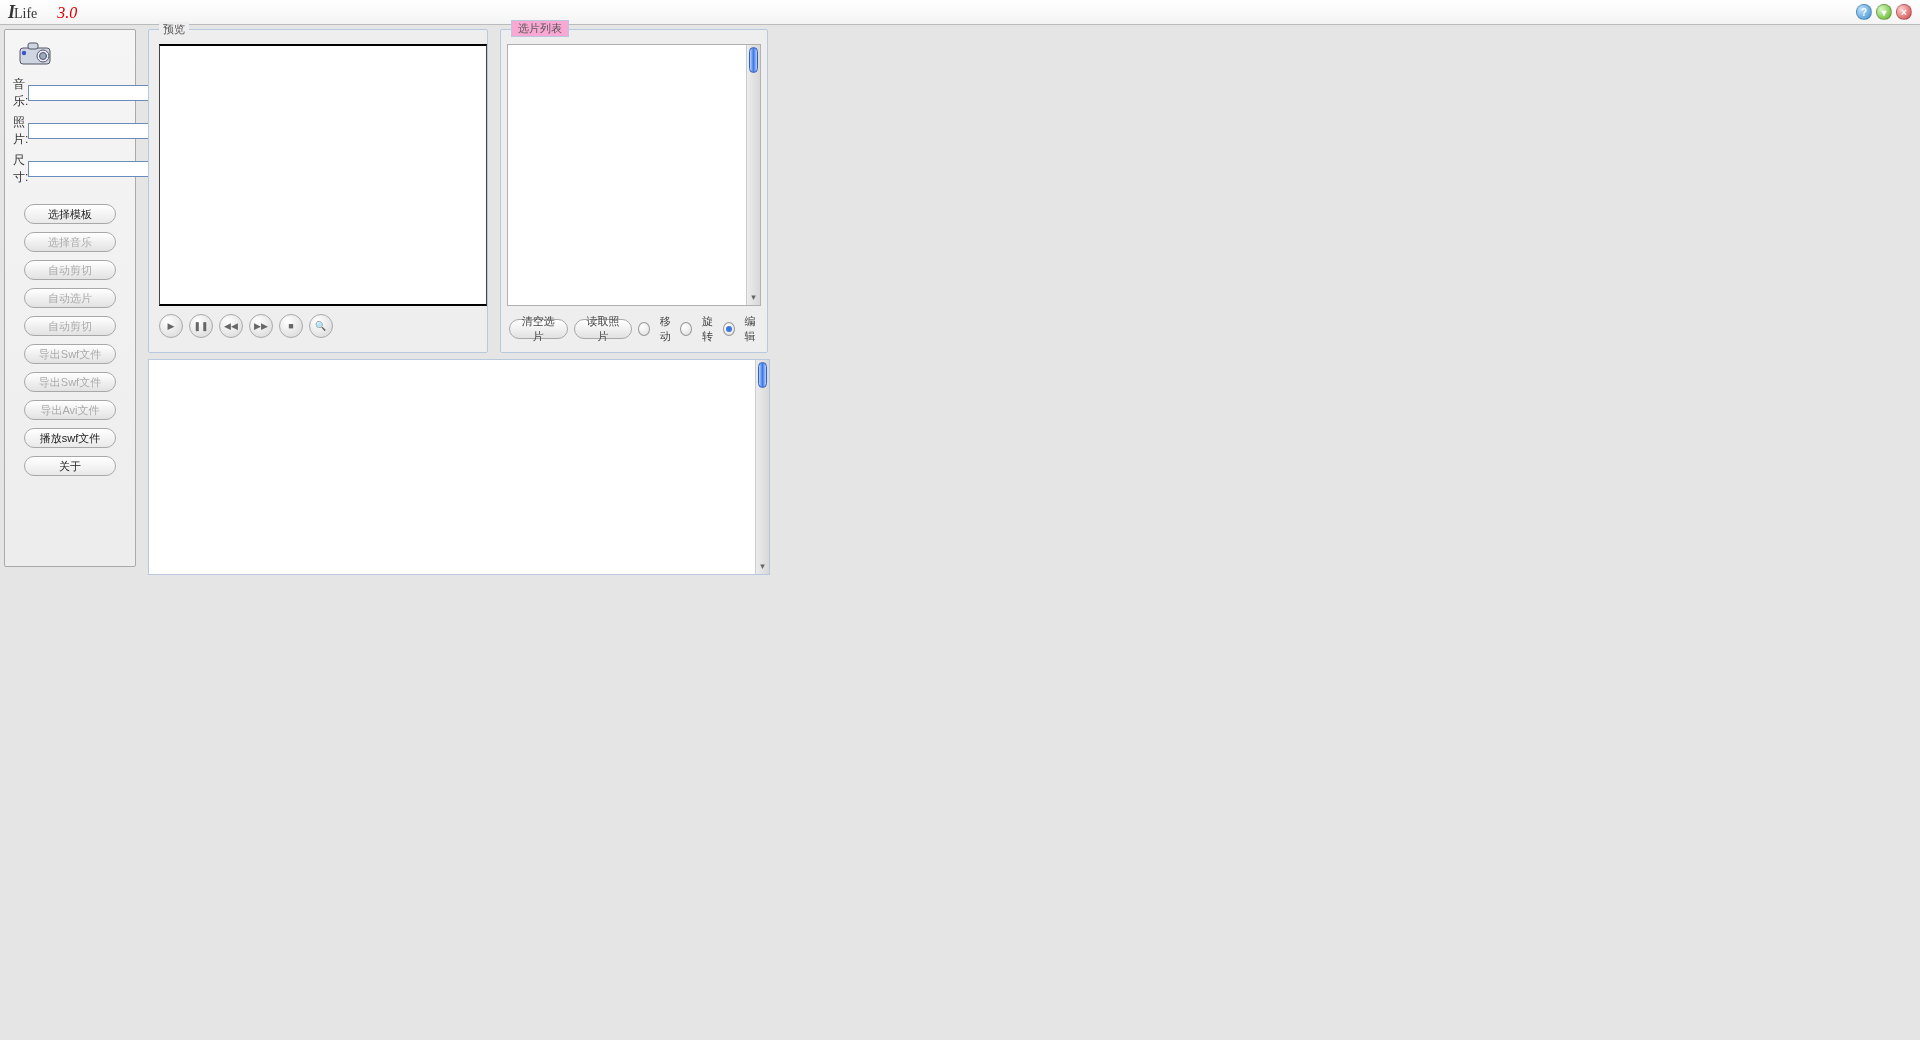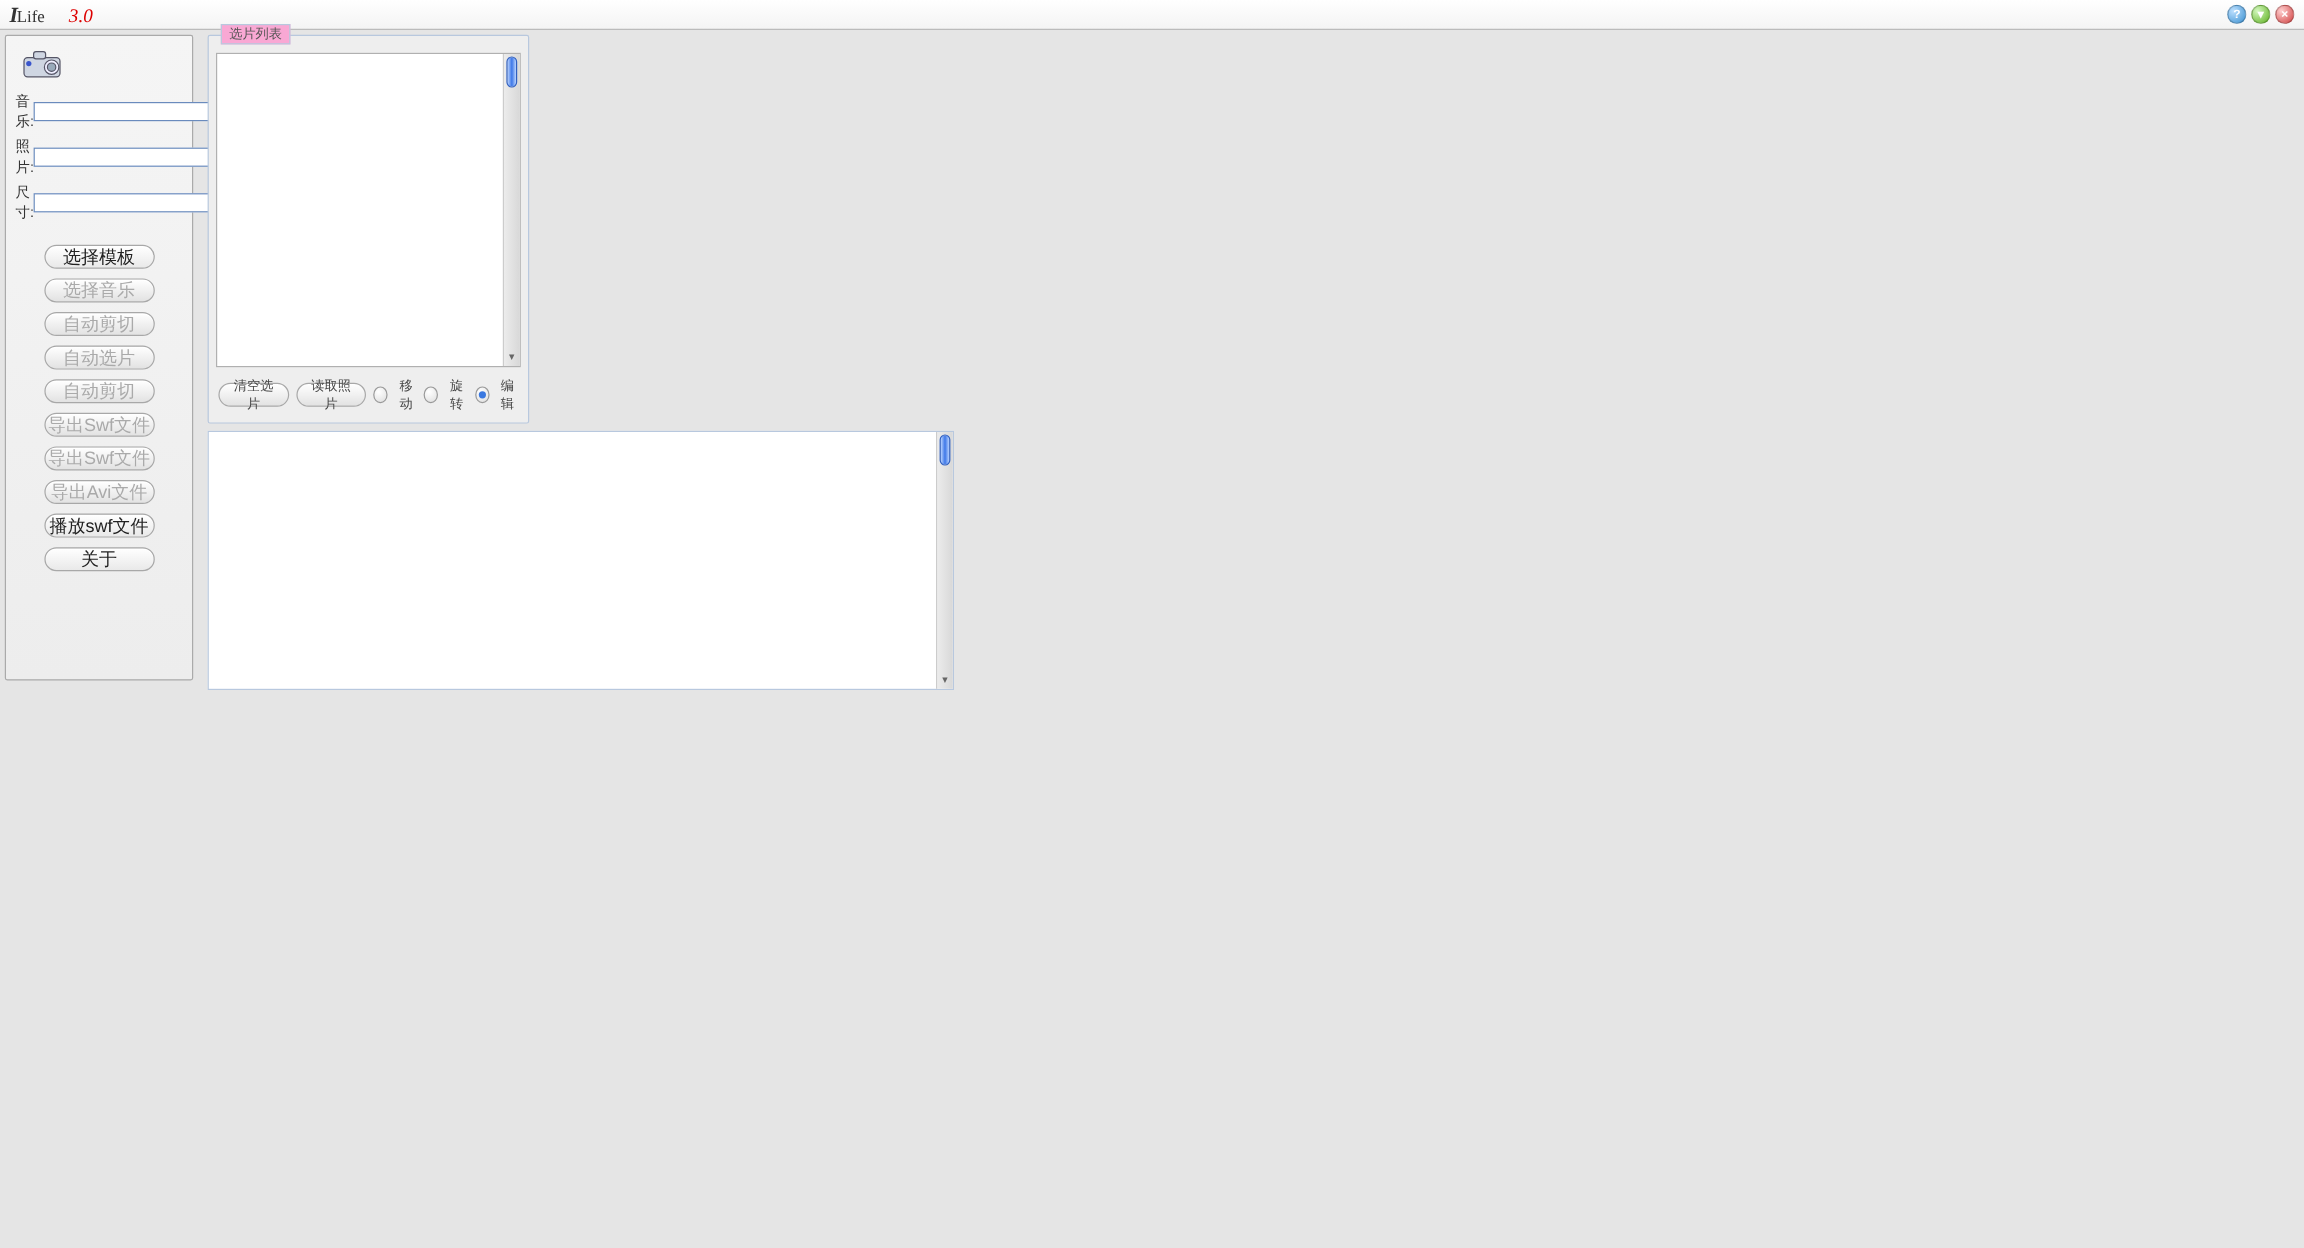--- a/index.html
+++ b/index.html
@@ -38,21 +38,21 @@
 .tb-close{ background: radial-gradient(circle at 30% 30%, #ffd0d0, #d04040); color: #fff; }
 
 .workspace {
   display: flex;
   align-items: flex-start;
   gap: 12px;
   padding: 4px 4px;
 }
 
 .sidebar {
-  width: 157px;
+  width: 132px;
   background: linear-gradient(#f5f5f5, #ededed);
   border: 1px solid #aaa;
   border-radius: 2px;
   padding: 6px 8px 12px;
   height: 538px;
 }
 .camera-icon {
   width: 40px; height: 26px;
   margin: 4px auto 10px 4px;
   position: relative;
@@ -66,21 +66,21 @@
   border: 1px solid #6a8bbd;
   background: #fff;
   font-size: 11px; padding: 0 2px;
 }
 .btnlist { margin-top: 18px; display: flex; flex-direction: column; align-items: center; gap: 8px; }
 .pillbtn {
   width: 92px; height: 20px;
   border-radius: 10px;
   border: 1px solid #a8a8a8;
   background: linear-gradient(#ffffff, #e2e2e2);
-  font-size: 15px;
+  font-size: 11px;
   color: #555;
   display: flex; align-items: center; justify-content: center;
   box-shadow: inset 0 1px 0 #fff;
   cursor: default;
 }
 .pillbtn.enabled { color: #222; background: linear-gradient(#ffffff, #e9e9e9); }
 .pillbtn.disabled { color: #aaa; }
 
 .maincol { display: flex; flex-direction: column; gap: 6px; }
 .toprow { display: flex; gap: 12px; }
@@ -228,20 +228,32 @@
         <div class="pillbtn disabled">导出Swf文件</div>
         <div class="pillbtn disabled">导出Swf文件</div>
         <div class="pillbtn disabled">导出Avi文件</div>
         <div class="pillbtn enabled">播放swf文件</div>
         <div class="pillbtn enabled">关于</div>
       </div>
   </div>
 
   <div class="maincol">
     <div class="toprow">
+      <div class="groupbox preview-box">
+        <span class="legend">预览</span>
+        <div class="preview-surface"></div>
+        <div class="playbar">
+          <div class="circlebtn">▶</div>
+          <div class="circlebtn">❚❚</div>
+          <div class="circlebtn">◀◀</div>
+          <div class="circlebtn">▶▶</div>
+          <div class="circlebtn">■</div>
+          <div class="circlebtn">🔍</div>
+        </div>
+      </div>
 
       <div class="groupbox piclist-box">
         <span class="legend boxed">选片列表</span>
         <div class="piclist-area">
           <div class="vscroll">
             <div class="thumb"></div>
             <div class="downarr">▾</div>
           </div>
         </div>
         <div class="piclist-tools">

